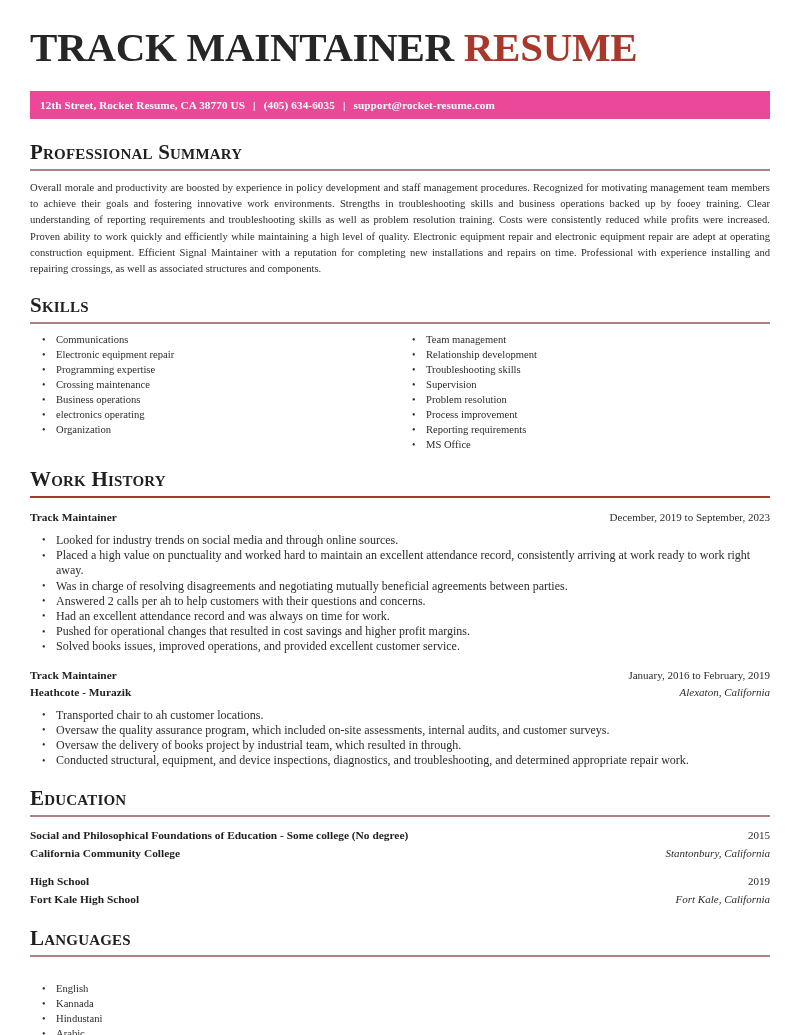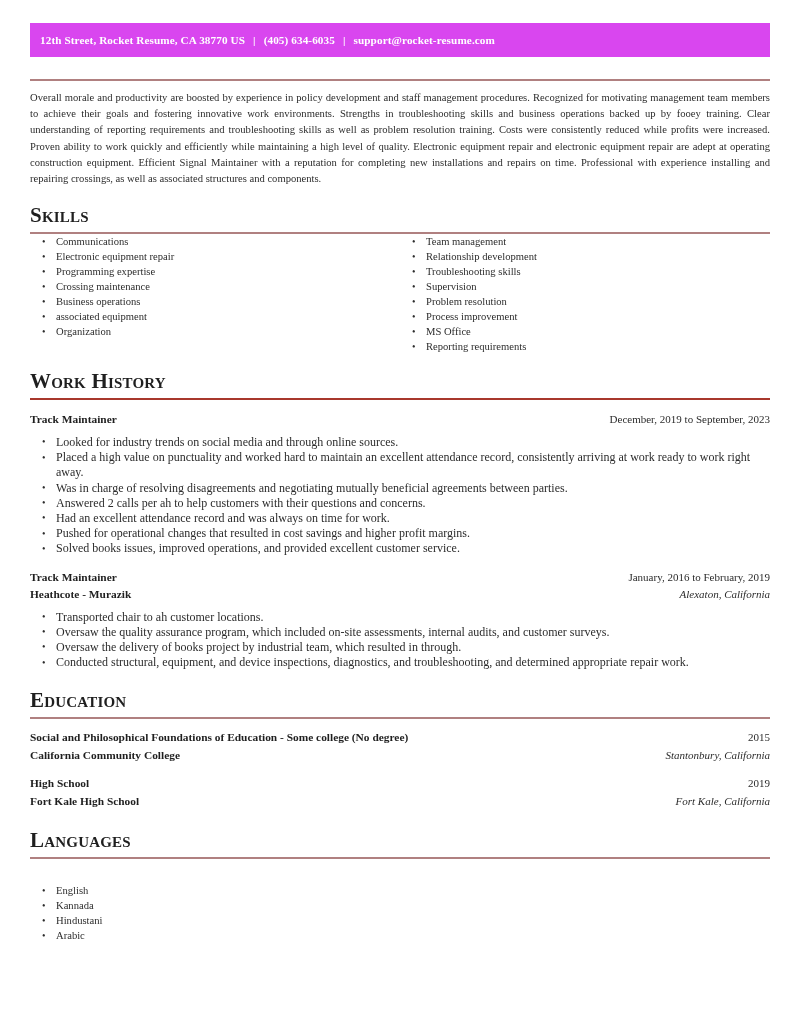--- a/index.html
+++ b/index.html
@@ -31,23 +31,23 @@
     letter-spacing: -0.3px;
     line-height: 1;
     padding-top: 27px;
     white-space: nowrap;
     font-family: "Liberation Serif", "DejaVu Serif", serif;
   }
   .resume-title .name-part { color: #262626; }
   .resume-title .word-resume { color: #a8382c; }
 
   .contact-bar {
-    background: #d946ef;
+    background: #ec4899;
     color: #ffffff;
-    height: 34px;
+    height: 28px;
     margin-top: 23px;
     display: flex;
     align-items: center;
     padding-left: 10px;
     font-size: 11.2px;
     font-weight: 700;
     letter-spacing: 0.1px;
   }
   .contact-sep {
     padding: 0 8px;
@@ -82,20 +82,21 @@
   .summary-text {
     margin-top: 9px;
     font-size: 10.6px;
     line-height: 16.2px;
     text-align: justify;
     color: #2c2c2c;
   }
 
   
   .skills-wrap {
+    margin-top: 8px;
     display: flex;
   }
   .skills-col {
     width: 50%;
   }
   .skills-col li, .lang-list li {
     list-style: none;
     position: relative;
     padding-left: 26px;
     font-size: 10.6px;
@@ -179,56 +180,61 @@
   }
 
   
   .lang-list { margin-top: 24px; }
 </style>
 </head>
 <body>
 
 <div class="page">
 
+  <div class="resume-title">
+    <span class="name-part">TRACK MAINTAINER</span>
+    <span class="word-resume">RESUME</span>
+  </div>
 
   <div class="contact-bar">
     <span>12th Street, Rocket Resume, CA 38770 US</span>
     <span class="contact-sep">|</span>
     <span>(405) 634-6035</span>
     <span class="contact-sep">|</span>
     <span>support@rocket-resume.com</span>
   </div>
 
   <div class="section" style="margin-top:22px;">
+    <div class="section-heading">Professional Summary</div>
     <div class="rule"></div>
     <p class="summary-text">Overall morale and productivity are boosted by experience in policy development and staff management procedures. Recognized for motivating management team members to achieve their goals and fostering innovative work environments. Strengths in troubleshooting skills and business operations backed up by fooey training. Clear understanding of reporting requirements and troubleshooting skills as well as problem resolution training. Costs were consistently reduced while profits were increased. Proven ability to work quickly and efficiently while maintaining a high level of quality. Electronic equipment repair and electronic equipment repair are adept at operating construction equipment. Efficient Signal Maintainer with a reputation for completing new installations and repairs on time. Professional with experience installing and repairing crossings, as well as associated structures and components.</p>
   </div>
 
   <div class="section" style="margin-top:17px;">
     <div class="section-heading">Skills</div>
     <div class="rule"></div>
     <div class="skills-wrap">
       <ul class="skills-col" id="skills-left">
           <li>Communications</li>
           <li>Electronic equipment repair</li>
           <li>Programming expertise</li>
           <li>Crossing maintenance</li>
           <li>Business operations</li>
-          <li>associated equipment</li>
+          <li>electronics operating</li>
           <li>Organization</li>
         </ul>
       <ul class="skills-col" id="skills-right">
           <li>Team management</li>
           <li>Relationship development</li>
           <li>Troubleshooting skills</li>
           <li>Supervision</li>
           <li>Problem resolution</li>
           <li>Process improvement</li>
+          <li>Reporting requirements</li>
           <li>MS Office</li>
-          <li>Reporting requirements</li>
         </ul>
     </div>
   </div>
 
   <div class="section" style="margin-top:16px;">
     <div class="section-heading">Work History</div>
     <div class="rule accent"></div>
     <div id="jobs-container">
         <div class="job">
           <div class="job-row">

